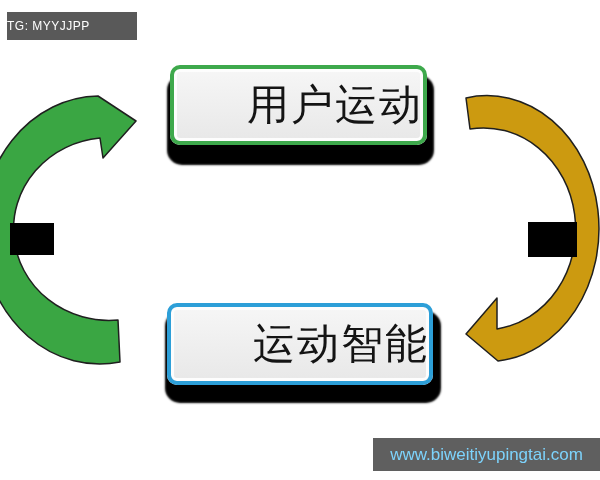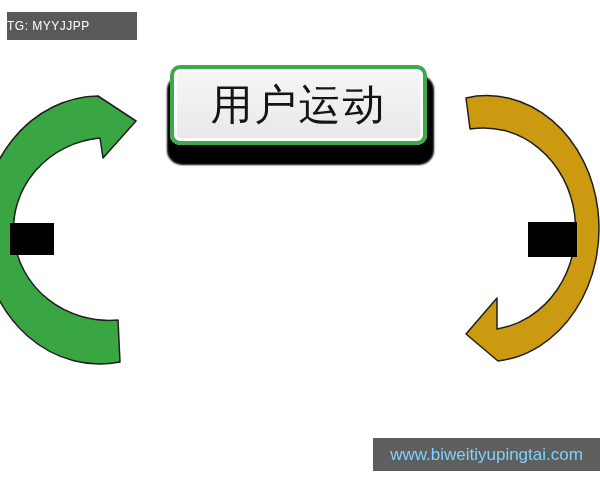--- a/index.html
+++ b/index.html
@@ -15,21 +15,21 @@
   }
   .site-bar{
     position:absolute;left:373px;top:438px;width:227px;height:33px;
     background:#5f5f5f;color:#7dd3fc;font-size:17px;line-height:33px;
     text-align:center;box-sizing:border-box;
   }
   
   .node{
     position:absolute;border-radius:10px;border:4px solid #000;
     background:linear-gradient(180deg,#f6f6f6 0%,#e8e8e8 100%);
-    display:flex;align-items:center;justify-content:center;
+    display:flex;align-items:center;justify-content:flex-end;
     box-sizing:border-box;color:#141414;font-size:42px;font-weight:500;
     letter-spacing:2px;
   }
   .node-top{
     left:170px;top:65px;width:257px;height:80px;border-color:#3ea94c;
     box-shadow:inset 0 0 0 3px #fdfdfd, 2px 15px 2px 5px #000000;
   }
   .node-bottom{
     left:167px;top:303px;width:266px;height:82px;border-color:#2d9fd8;
     box-shadow:inset 0 0 0 3px #fdfdfd, 3px 13px 2px 5px #000000;
@@ -51,16 +51,19 @@
     <path d="M466,98 A112,133 0 1 1 498,361 L466,334 L497,298 L497,329 A92,101 0 1 0 470,129 Z" stroke="#1f1f1f" stroke-width="1.5" stroke-linejoin="round" fill="#cc9a10"></path>
   </svg>
 
   <div class="redaction redaction-left"></div>
   <div class="redaction redaction-right"></div>
 
   <div class="node node-top">
     <span>用户运动</span>
   </div>
 
+  <div class="node node-bottom">
+    <span>运动智能</span>
+  </div>
 
   <div class="site-bar">www.biweitiyupingtai.com</div>
 
 </div>
 
 </body></html>

